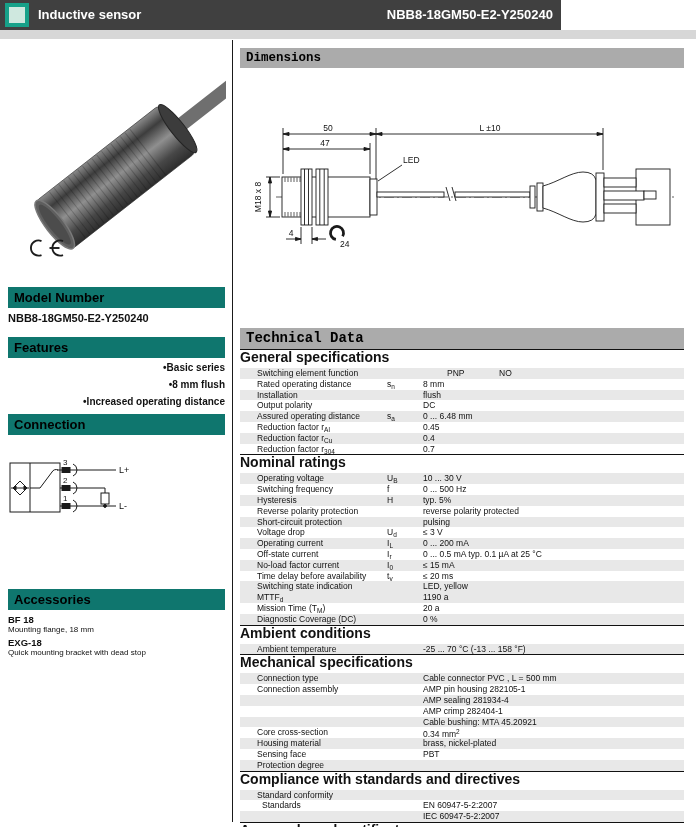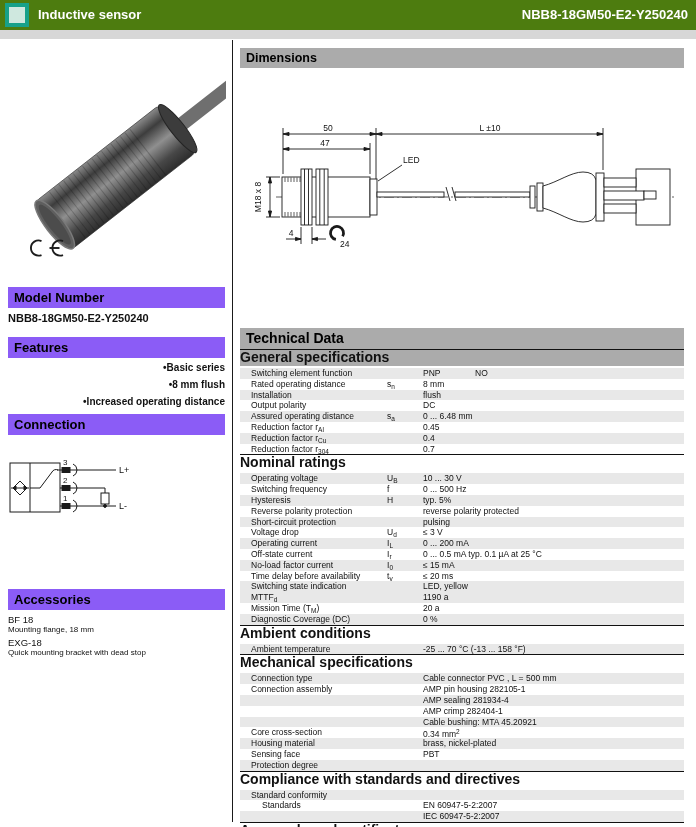--- a/index.html
+++ b/index.html
@@ -1,53 +1,53 @@
 <!DOCTYPE html>
 <html><head>
 <meta charset="utf-8">
 <style>
   html,body{margin:0;padding:0;}
   body{width:696px;height:827px;position:relative;background:#fff;
        font-family:"Liberation Sans",sans-serif;color:#111;overflow:hidden;}
   .abs{position:absolute;}
   
-  .topbar{left:0;top:0;width:696px;height:30px;background:#4d7c0f;}
+  .topbar{left:0;top:0;width:561px;height:30px;background:#404040;}
   .logo{left:5px;top:3px;width:24px;height:24px;background:#cfe8df;
         border:4px solid #17a189;box-sizing:border-box;}
   .topbar-title{left:38px;top:7px;font-size:13px;font-weight:bold;color:#fff;}
   .topbar-model{right:8px;top:7px;font-size:13px;font-weight:bold;color:#fff;}
   .substrip{left:0;top:30px;width:696px;height:9px;background:#d7d7d7;}
   .divider{left:232px;top:40px;width:1px;height:782px;background:#1a1a1a;}
   
-  .lbar{left:8px;width:217px;height:21px;background:#8b5cf6;color:#000;
+  .lbar{left:8px;width:217px;height:21px;background:#0f766e;color:#000;
         font-weight:bold;font-size:13px;line-height:21px;padding-left:6px;
         box-sizing:border-box;}
   .model-value{left:8px;top:312px;font-size:11px;font-weight:bold;}
   .features-list{left:8px;top:359px;width:217px;}
   .feat{font-size:10px;font-weight:bold;line-height:17px;text-align:right;}
   .feat::before{content:"\2022";display:inline-block;width:16px;padding-left:5px;}
   .acc-list{left:8px;top:612px;width:220px;}
-  .acc-code{font-size:9.5px;font-weight:normal;line-height:11px;margin-top:2px;}
+  .acc-code{font-size:9.5px;font-weight:bold;line-height:11px;margin-top:2px;}
   .acc-desc{font-size:8px;line-height:10px;}
   
   .rbar{left:240px;width:444px;background:#ababab;color:#000;font-weight:bold;
-        box-sizing:border-box;padding-left:6px;}
+        box-sizing:border-box;padding-left:6px;font-family:Liberation Mono, monospace;}
   .dims-bar{top:48px;height:20px;font-size:12.5px;line-height:20px;}
-  .tech-bar{top:328px;height:38px;font-size:14px;line-height:21px;}
+  .tech-bar{top:328px;height:21px;font-size:14px;line-height:21px;}
   
   .ttable{left:240px;top:349px;width:444px;}
   .tsec-title{border-top:1px solid #111;font-weight:bold;font-size:14px;
               padding:2px 0 6px 0;line-height:10px;}
   .tline{display:flex;height:10.8px;line-height:10.8px;font-size:8.5px;}
   .tline.stripe{background:#e8e8e8;}
-  .tlabel{width:147px;padding-left:11px;box-sizing:border-box;white-space:nowrap;}
+  .tlabel{width:147px;padding-left:17px;box-sizing:border-box;white-space:nowrap;}
   .tlabel.ind{padding-left:22px;}
   .tsym{width:36px;}
   .tval{flex:1;white-space:nowrap;}
-  .v1{display:inline-block;min-width:52px;}
+  .v1{display:inline-block;min-width:52px;margin-left:24px;}
   sub{font-size:6.5px;vertical-align:-2px;}
   sup{font-size:6.5px;vertical-align:3px;}
   svg text{font-family:"Liberation Sans",sans-serif;}
 </style>
 </head>
 <body>
 
 <div class="abs topbar">
   <div class="abs logo"></div>
   <div class="abs topbar-title">Inductive sensor</div>

